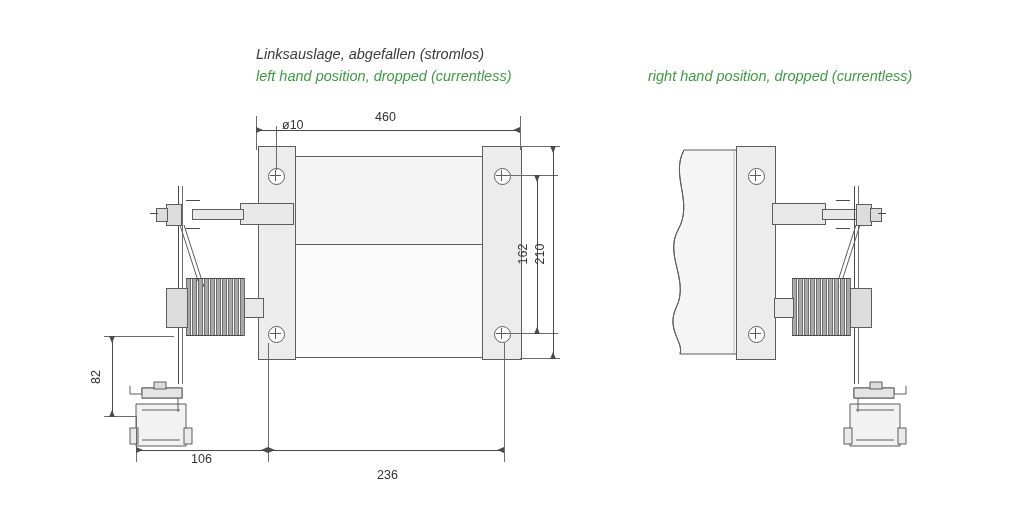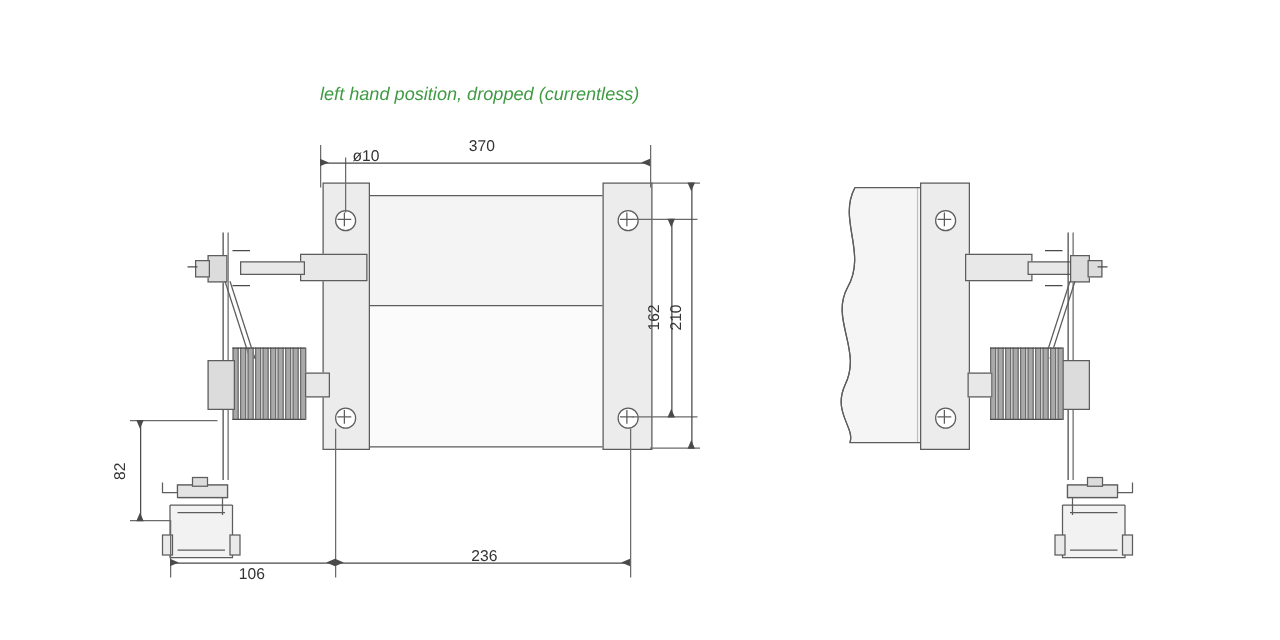--- a/index.html
+++ b/index.html
@@ -34,21 +34,23 @@
   .bellow{position:absolute;}
   .bellow i{position:absolute;top:0;width:3px;height:100%;background:#a9a9a9;border-left:1px solid #6e6e6e;border-right:1px solid #6e6e6e;}
   .nut{position:absolute;border:1px solid #5d5d5d;background:#dcdcdc;}
   svg{display:block;overflow:visible;}
 </style>
 </head>
 <body>
 
 <div id="stage">
 
+  <div class="cap de" style="left:256px;top:46px;">Linksauslage, abgefallen (stromlos)</div>
   <div class="cap en" style="left:256px;top:68px;">left hand position, dropped (currentless)</div>
+  <div class="cap en" style="left:648px;top:68px;">right hand position, dropped (currentless)</div>
 
   <div>
 
     <div class="body" style="left:288px;top:156px;width:200px;height:88px;"></div>
     <div class="body2" style="left:288px;top:244px;width:200px;height:112px;"></div>
 
     <div class="plate" style="left:258px;top:146px;width:36px;height:212px;"></div>
     <div class="plate" style="left:482px;top:146px;width:38px;height:212px;"></div>
 
     <div class="hole" style="left:268px;top:168px;width:15px;height:15px;"></div>
@@ -116,21 +118,21 @@
     </svg>
 
     <div class="ln v thin" style="left:276px;top:126px;height:44px;"></div>
     <div class="dim" style="left:282px;top:118px;">ø10</div>
 
     <div class="ln v thin" style="left:256px;top:116px;height:34px;"></div>
     <div class="ln v thin" style="left:520px;top:116px;height:34px;"></div>
     <div class="ln h" style="left:256px;top:130px;width:264px;"></div>
     <div class="arr arr-r" style="left:256px;top:127px;"></div>
     <div class="arr arr-l" style="left:513px;top:127px;"></div>
-    <div class="dim" style="left:375px;top:110px;">370</div>
+    <div class="dim" style="left:375px;top:110px;">460</div>
 
     <div class="ln h thin" style="left:506px;top:175px;width:52px;"></div>
     <div class="ln h thin" style="left:506px;top:333px;width:52px;"></div>
     <div class="ln v" style="left:537px;top:175px;height:158px;"></div>
     <div class="arr arr-d" style="left:534px;top:175px;"></div>
     <div class="arr arr-u" style="left:534px;top:327px;"></div>
     <div class="dim rot" style="left:513px;top:247px;">162</div>
 
     <div class="ln h thin" style="left:520px;top:146px;width:40px;"></div>
     <div class="ln h thin" style="left:520px;top:358px;width:40px;"></div>
@@ -151,21 +153,21 @@
     <div class="ln v thin" style="left:504px;top:343px;height:119px;"></div>
 
     <div class="ln h" style="left:136px;top:450px;width:132px;"></div>
     <div class="arr arr-r" style="left:136px;top:447px;"></div>
     <div class="arr arr-l" style="left:261px;top:447px;"></div>
     <div class="dim" style="left:191px;top:452px;">106</div>
 
     <div class="ln h" style="left:268px;top:450px;width:236px;"></div>
     <div class="arr arr-r" style="left:268px;top:447px;"></div>
     <div class="arr arr-l" style="left:497px;top:447px;"></div>
-    <div class="dim" style="left:377px;top:438px;">236</div>
+    <div class="dim" style="left:377px;top:468px;">236</div>
   </div>
 
   <div>
 
     <svg style="position:absolute;left:664px;top:146px;width:110px;height:212px;">
       <path d="M20 4 C 6 30, 30 56, 14 84 C 0 110, 26 134, 12 162 C 2 184, 20 196, 16 208
                L 106 208 L 106 4 Z" fill="#f5f5f5" stroke="#5d5d5d" stroke-width="1"></path>
       <path d="M20 4 C 6 30, 30 56, 14 84 C 0 110, 26 134, 12 162 C 2 184, 20 196, 16 208" fill="none" stroke="#5d5d5d" stroke-width="1"></path>
       <path d="M70 4 L70 208" stroke="#5d5d5d" stroke-width="1" opacity="0.35"></path>
     </svg>

